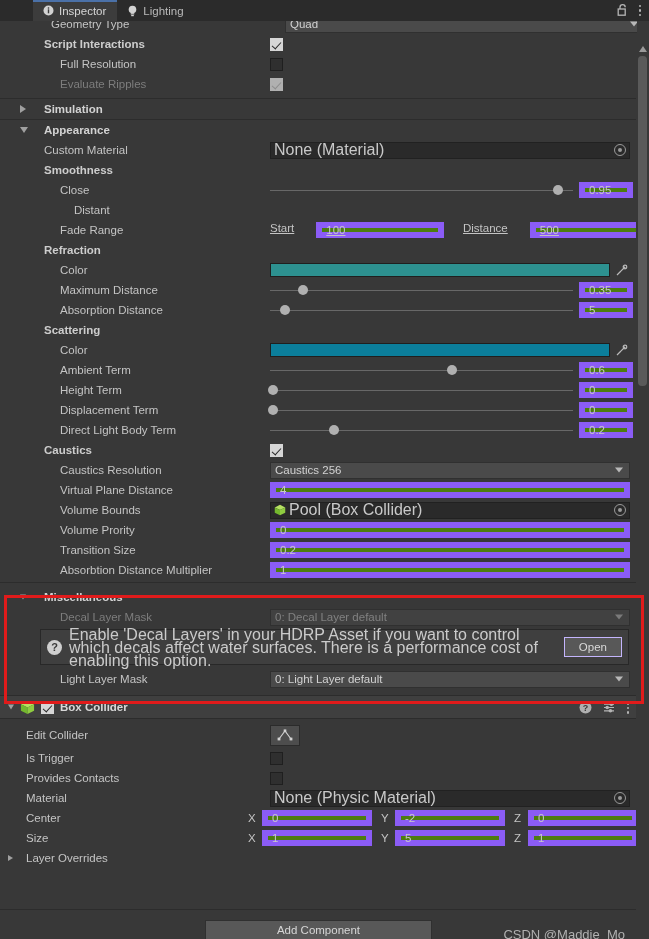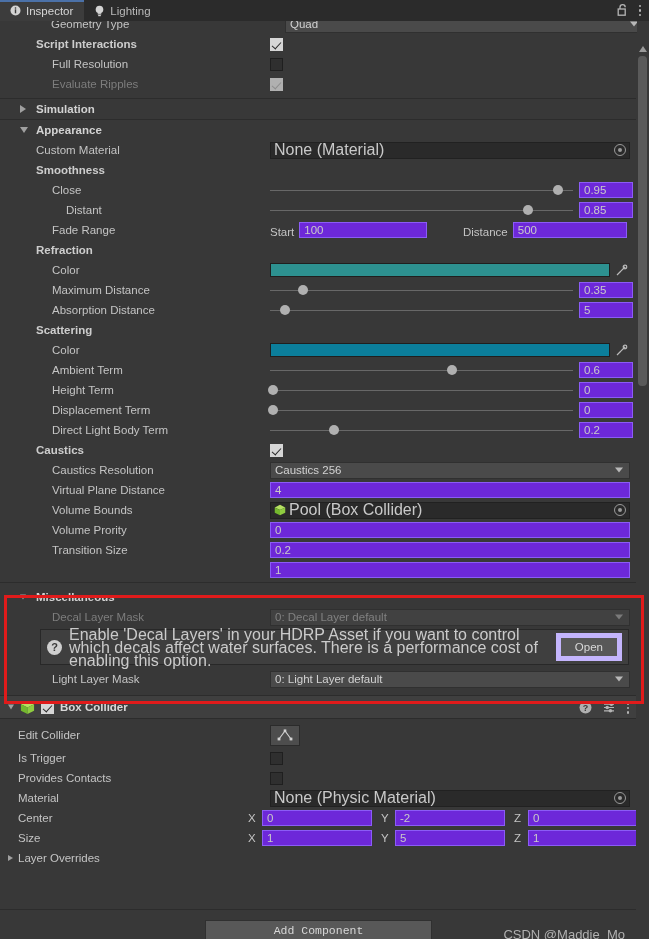--- a/index.html
+++ b/index.html
@@ -16,42 +16,42 @@
   
   .tabbar {
     position: relative; height: 21px; background: #2b2b2b;
     display: flex; align-items: flex-end; overflow: hidden;
   }
   .tab {
     height: 21px; display: flex; align-items: center; gap: 5px;
     padding: 0 11px 0 9px; font-size: 11.5px; color: #b9b9b9;
     position: relative; white-space: nowrap;
   }
-  .tab.active { background: #3c3c3c; color: #d6d6d6; }
+  .tab.active { background: #3c3c3c; color: #d6d6d6; margin-left: 33px; }
   .tab.active::before {
     content: ""; position: absolute; top: 0; left: 0; right: 0; height: 2px;
     background: #4b71a8;
   }
   .tab-ico { width: 12px; height: 12px; display: inline-flex; align-items: center; justify-content: center; }
   .tabbar-right {
     position: absolute; right: 0; top: 0; height: 21px;
     display: flex; align-items: center; gap: 10px; padding-right: 8px;
   }
 
   
   .panel {
     position: absolute; top: 21px; left: 0; width: 649px; height: 918px;
     background: #383838; overflow: hidden;
   }
   .content { position: absolute; left: 0; top: 0; width: 637px; }
 
   
   .row {
     position: relative; height: 20px; display: flex; align-items: center;
-    padding-left: 0;
+    padding-left: 8px;
   }
   .lbl { color: #c4c4c4; font-size: 11.5px; white-space: nowrap; line-height: 20px; }
   .lbl.bold { font-weight: bold; color: #cdcdcd; }
   .lbl.dim { color: #7d7d7d; }
   .lbl.hdr { font-weight: bold; color: #d2d2d2; }
 
   
   .i0 { padding-left: 22px; }
   .i1 { padding-left: 36px; }
   .i2 { padding-left: 52px; }
@@ -65,21 +65,21 @@
   .arrow.open   { border-width: 6px 4px 0 4px; border-color: #a0a0a0 transparent transparent transparent; }
   .arrow.sm.closed { border-width: 3.5px 0 3.5px 5px; }
   .arrow.sm.open   { border-width: 5px 3.5px 0 3.5px; }
 
   .sep { height: 1px; background: #2c2c2c; }
 
   
   .field { position: absolute; left: 270px; }
 
   .tf {
-    background: #6d28d9; border: 1px solid #8b5cf6; height: 16px;
+    background: #4d7c0f; border: 6px solid #8b5cf6; height: 16px;
     color: #c9c9c9; font-size: 11.5px; line-height: 14px;
     padding: 0 4px; display: flex; align-items: center;
   }
   .tf.wide { width: 360px; }
   .tf.num  { width: 54px; }
 
   .objfield {
     background: #2a2a2a; border: 1px solid #212121; height: 17px; width: 360px;
     display: flex; align-items: center; padding: 0 3px; position: relative;
     color: #c9c9c9; font-size: 16px;
@@ -127,42 +127,42 @@
     position: absolute; top: 3px; width: 10px; height: 10px; border-radius: 50%;
     background: #b0b0b0; margin-left: -5px;
   }
 
   
   .colorrow { position: absolute; left: 270px; display: flex; align-items: center; }
   .swatch { width: 340px; height: 14px; border: 1px solid #1f1f1f; }
   .eyedrop { width: 16px; display: flex; align-items: center; justify-content: center; margin-left: 3px; }
 
   
-  .pair { position: absolute; display: flex; align-items: flex-end; gap: 5px; }
+  .pair { position: absolute; display: flex; align-items: flex-start; gap: 22px; text-decoration: underline; }
   .pairlbl { color: #c4c4c4; font-size: 11.5px; }
 
   
   .vec { position: absolute; left: 248px; display: flex; align-items: center; }
   .vec .ax { width: 14px; color: #c4c4c4; font-size: 11.5px; text-align: left; }
   .vec .tf { width: 110px; }
 
   
   .helpbox {
     position: absolute; left: 40px; width: 589px; height: 36px;
     background: #3f3f3f; border: 1px solid #282828;
     display: flex; align-items: center; padding: 0 6px; gap: 7px;
   }
   .helpbox .qico {
     width: 15px; height: 15px; border-radius: 50%; background: #cfcfcf; color: #3a3a3a;
     font-size: 11px; font-weight: bold; display: flex; align-items: center; justify-content: center;
     flex: 0 0 15px;
   }
   .helpbox .txt { font-size: 16px; line-height: 13px; color: #cbcbcb; flex: 1; }
   .helpbox .openbtn {
-    background: #585858; border: 5px solid #c4b5fd; color: #d8d8d8;
+    background: #585858; border: 1px solid #c4b5fd; color: #d8d8d8;
     font-size: 11.5px; padding: 3px 14px; flex: 0 0 auto;
   }
 
   
   .highlight {
     position: absolute; border: 3px solid #e01b1b; pointer-events: none;
   }
 
   
   .comphdr {
@@ -189,21 +189,21 @@
   }
 
   
   .addcomp-wrap {
     position: absolute; left: 0; top: 888px; width: 637px; height: 50px;
     border-top: 1px solid #2c2c2c;
   }
   .addcomp {
     position: absolute; left: 205px; top: 10px; width: 227px; height: 20px;
     background: #585858; border: 1px solid #303030; color: #d6d6d6;
-    font-size: 11.5px; display: flex; align-items: center; justify-content: center; font-family: Liberation Mono, monospace;
+    font-size: 11.5px; display: flex; align-items: center; justify-content: center;
   }
   .watermark {
     position: absolute; right: 12px; top: 17px; color: #b0b0b0; font-size: 13px;
   }
 
   
   .scrollbar {
     position: absolute; right: 0; top: 21px; width: 13px; height: 918px;
     background: #383838;
   }
@@ -330,27 +330,20 @@
           <div class="slider">
             <div class="track"></div>
               <div class="knob" style="left:95%"></div>
           </div>
           <div class="tf num">0.95</div>
         </div>
       </div>
 
       <div class="row">
         <span class="lbl i3">Distant</span>
-        <div class="field" style="display:flex;align-items:center;gap:6px">
-          <div class="slider">
-            <div class="track"></div>
-              <div class="knob" style="left:85%"></div>
-          </div>
-          <div class="tf num">0.85</div>
-        </div>
       </div>
 
       <div class="row">
         <span class="lbl i2">Fade Range</span>
         <div class="pair" style="left:270px">
           <span class="pairlbl">Start</span>
           <div class="tf" style="width:128px">100</div>
         </div>
         <div class="pair" style="left:463px">
           <span class="pairlbl">Distance</span>
@@ -496,20 +489,21 @@
             <div class="tf wide">0</div>
           </div>
       </div>
       <div class="row">
         <span class="lbl i2">Transition Size</span>
         <div class="field">
             <div class="tf wide">0.2</div>
           </div>
       </div>
       <div class="row">
+        <span class="lbl i2">Absorbtion Distance Multiplier</span>
         <div class="field">
             <div class="tf wide">1</div>
           </div>
       </div>
 
       <div class="sep" style="margin-top:2px"></div>
 
       <div style="height:4px"></div>
       <div class="row">
         <span class="arrow sm open"></span>

